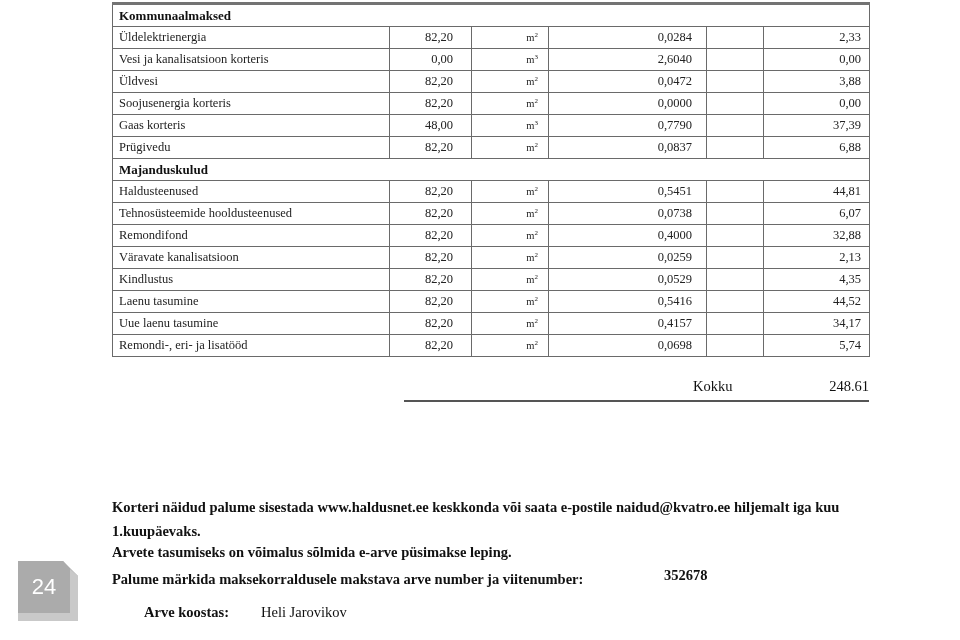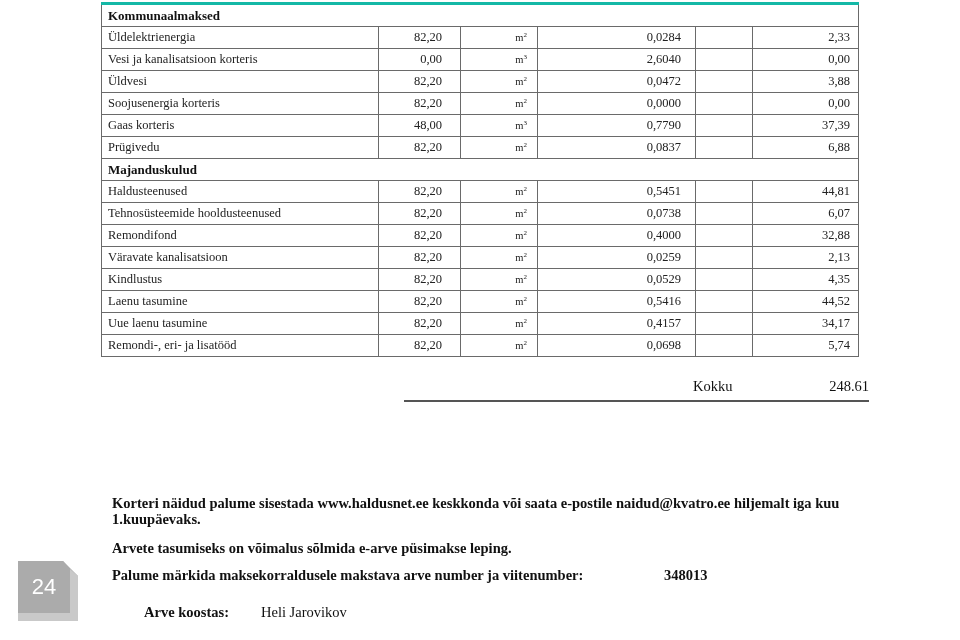--- a/index.html
+++ b/index.html
@@ -10,27 +10,27 @@
     background: #ffffff;
     overflow: hidden;
   }
   body {
     position: relative;
     font-family: "Liberation Serif", "DejaVu Serif", serif;
     color: #111;
   }
   .invoice-table {
     position: absolute;
-    left: 101px;
+    left: 112px;
     top: 2px;
     width: 757px;
     border-collapse: collapse;
     table-layout: fixed;
     font-size: 12.5px;
-    border-top: 3px solid #14b8a6;
+    border-top: 3px solid #737373;
   }
   .invoice-table td {
     border: 1px solid #6a6a6a;
     height: 21px;
     padding: 0 6px;
     line-height: 21px;
     white-space: nowrap;
     overflow: hidden;
     color: #222;
   }
@@ -69,21 +69,21 @@
 
   .notes {
     position: absolute;
     left: 112px;
     top: 495px;
     width: 780px;
     font-size: 14.5px;
     font-weight: bold;
     color: #111;
   }
-  .note-p { margin: 0; line-height: 16px; }
+  .note-p { margin: 0; line-height: 24px; }
   .note-1 { position: absolute; top: 0; left: 0; width: 770px; }
   .note-2 { position: absolute; top: 45px; left: 0; white-space: nowrap; }
   .note-3 { position: absolute; top: 72px; left: 0; white-space: nowrap; }
   .ref-number { position: absolute; top: 72px; left: 552px; }
   .prepared-label { position: absolute; top: 109px; left: 0; margin-left: 32px; }
   .prepared-value { position: absolute; top: 109px; left: 149px; font-weight: normal; }
 
   .page-badge {
     position: absolute;
     left: 18px;
@@ -256,21 +256,21 @@
 
 <div class="total-row">
   <span class="total-label">Kokku</span>
   <span class="total-value">248.61</span>
 </div>
 
 <div class="notes">
   <p class="note-p note-1">Korteri näidud palume sisestada www.haldusnet.ee keskkonda või saata e-postile naidud@kvatro.ee hiljemalt iga kuu 1.kuupäevaks.</p>
   <p class="note-p note-2">Arvete tasumiseks on võimalus sõlmida e-arve püsimakse leping.</p>
   <p class="note-p note-3">Palume märkida maksekorraldusele makstava arve number ja viitenumber:</p>
-  <span class="ref-number">348013</span>
+  <span class="ref-number">352678</span>
   <span class="prepared-label">Arve koostas:</span>
   <span class="prepared-value">Heli Jarovikov</span>
 </div>
 
 <div class="page-badge">
   <div class="badge-box"></div>
   <svg class="badge-fold" width="60" height="60" viewBox="0 0 60 60">
     <polygon points="52,8 60,15 60,60 0,60 0,52 52,52" fill="#c9c9c9"></polygon>
     <polygon points="0,0 45,0 52,8 52,52 0,52" fill="#ababab"></polygon>
   </svg>

